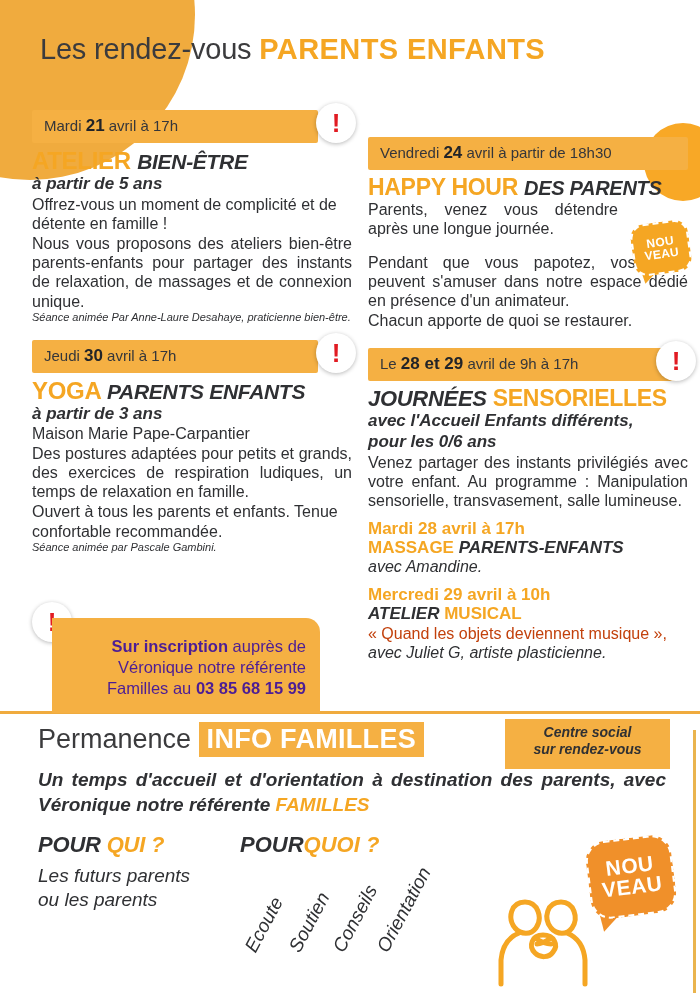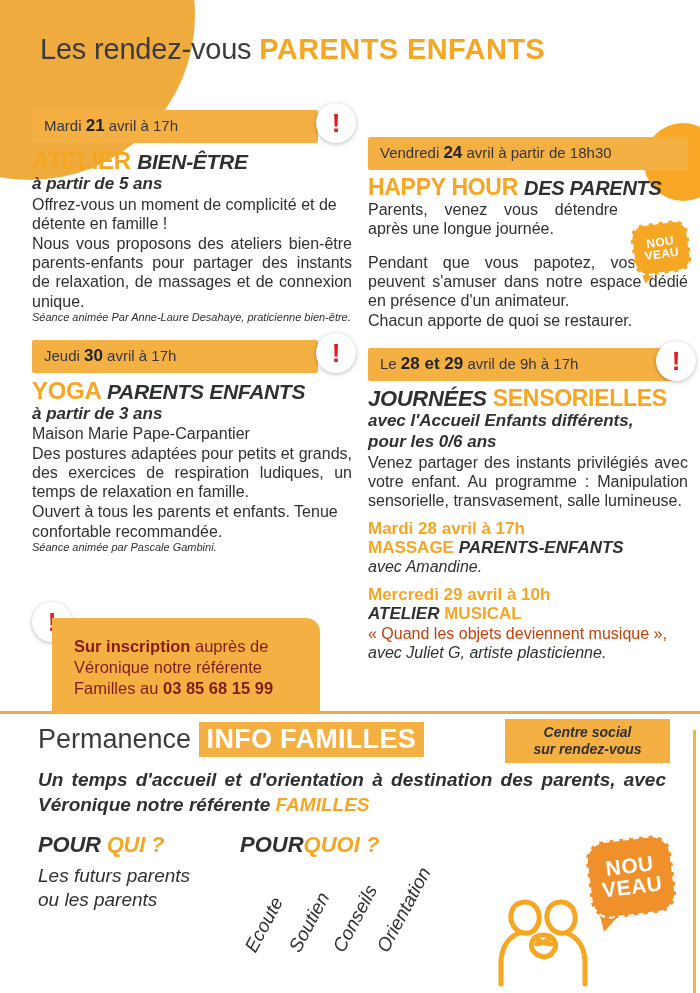--- a/index.html
+++ b/index.html
@@ -128,35 +128,35 @@
   .sub-quote{font-size:16px;color:#c2410c;line-height:1.2;}
 
   
   .inscription{
     position:absolute;left:52px;top:618px;width:268px;
     background:#f5b043;
     border-radius:0 14px 0 0;
     padding:18px 14px 14px 22px;
     box-sizing:border-box;
   }
-  .inscription .line{font-size:16.5px;color:#7f1d1d;line-height:1.28;}
+  .inscription .line{font-size:16.5px;color:#4c1d95;line-height:1.28;text-align:right;}
   .inscription b{font-weight:800;}
   .excl-inscription{left:32px;top:602px;}
   .perm-title{
     position:absolute;left:38px;top:724px;font-size:27px;white-space:nowrap;
   }
   .perm-title .plain{color:#3b3b3d;font-weight:400;}
   .perm-title .accent-box{
     background:#f5b043;color:#ffffff;font-weight:800;
     padding:2px 8px 3px 8px;letter-spacing:0.3px;
   }
   .centre-tag{
     position:absolute;left:505px;top:719px;width:165px;
     background:#f5b043;
-    padding:5px 6px 6px 6px;
+    padding:5px 6px 12px 6px;
     text-align:center;
     font-size:14px;font-style:italic;font-weight:600;color:#2f3033;
     line-height:1.18;
     box-sizing:border-box;
   }
   .perm-desc{
     position:absolute;left:38px;top:768px;width:628px;
     font-size:19px;font-weight:800;font-style:italic;color:#2f3033;
     line-height:1.3;text-align:justify;
   }

